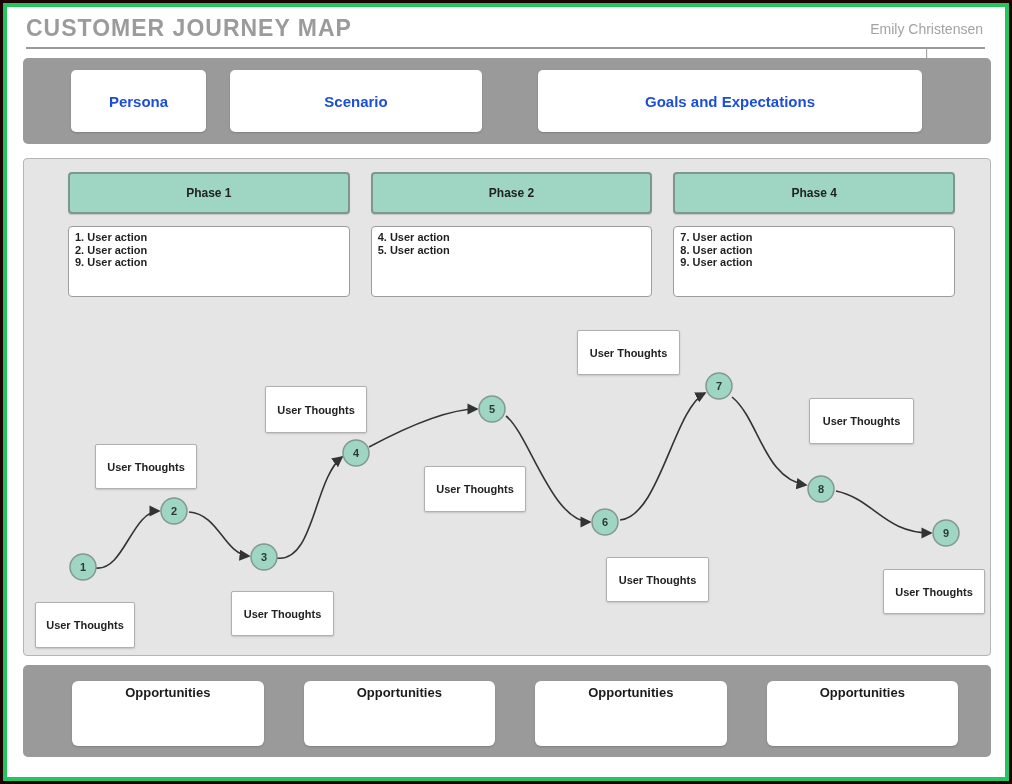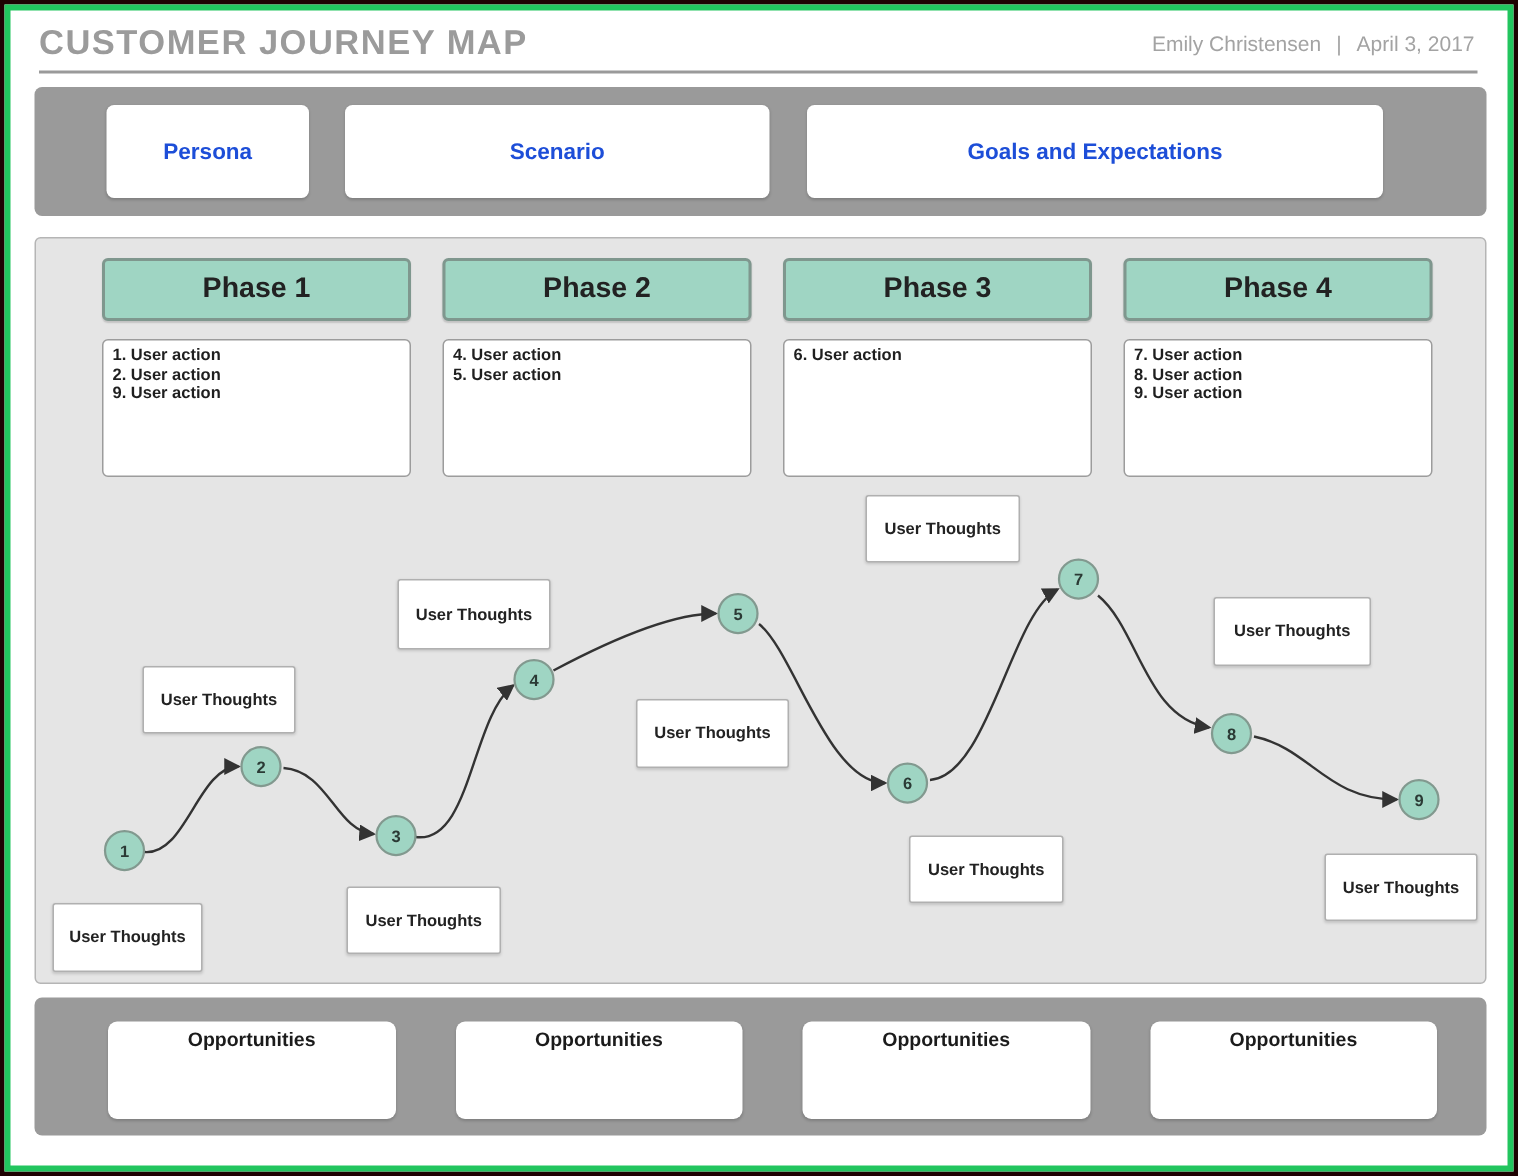--- a/index.html
+++ b/index.html
@@ -14,21 +14,21 @@
     background:#ffffff;
     box-sizing:border-box;
   }
   
   .hdr-title{
     position:absolute;left:19px;top:8px;
     font-size:23px;font-weight:bold;color:#9b9b9b;letter-spacing:1px;
   }
   .hdr-meta{
     position:absolute;right:22px;top:14px;
-    font-size:14px;color:#a3a3a3;display:flex;gap:10px;align-items:center;
+    font-size:14px;color:#a3a3a3;display:flex;gap:10px;align-items:center;flex-direction:column;
   }
   .hdr-rule{
     position:absolute;left:19px;right:20px;top:40px;
     border-top:2px solid #9a9a9a;height:0;
   }
   
   .top-bar{
     position:absolute;left:16px;top:51px;width:968px;height:86px;
     background:#9a9a9a;border-radius:5px;box-sizing:border-box;
   }
@@ -44,25 +44,25 @@
     background:#e5e5e5;border:1px solid #b5b5b5;border-radius:4px;box-sizing:border-box;
   }
   .phase-row{
     position:absolute;left:44px;right:35px;top:13px;
     display:flex;gap:21px;
   }
   .phase-col{flex:1;display:flex;flex-direction:column;}
   .phase-hd{
     height:42px;background:#9fd5c3;border:2px solid #7f978e;border-radius:4px;
     display:flex;align-items:center;justify-content:center;
-    font-size:19px;font-weight:bold;color:#222222;box-sizing:border-box;
+    font-size:12px;font-weight:bold;color:#222222;box-sizing:border-box;
     box-shadow:0 1px 1px rgba(0,0,0,.15);
   }
   .phase-actions{
-    margin-top:12px;height:92px;background:#ffffff;border:1px solid #9c9c9c;border-radius:4px;
+    margin-top:12px;height:71px;background:#ffffff;border:1px solid #9c9c9c;border-radius:4px;
     box-sizing:border-box;padding:4px 6px;
     font-size:11px;font-weight:bold;color:#1f1f1f;line-height:12.5px;
   }
   .thought{
     position:absolute;background:#ffffff;border:1px solid #b0b0b0;border-radius:2px;
     display:flex;align-items:center;justify-content:center;
     font-size:11px;font-weight:bold;color:#222222;
     box-shadow:0 1px 2px rgba(0,0,0,.15);box-sizing:border-box;
   }
   .journey-svg{position:absolute;left:0;top:0;width:968px;height:498px;}
@@ -91,21 +91,21 @@
   <div class="hdr-title">CUSTOMER JOURNEY MAP</div>
   <div class="hdr-meta">
     <span>Emily Christensen</span>
     <span>|</span>
     <span>April 3, 2017</span>
   </div>
   <div class="hdr-rule"></div>
 
   <div class="top-bar" id="topBar">
       <div class="ov-box" style="left: 48px; width: 135px;">Persona</div>
-      <div class="ov-box" style="left: 207px; width: 283px;">Scenario</div>
+      <div class="ov-box" style="left: 207px; width: 252px;">Scenario</div>
       <div class="ov-box" style="left: 515px; width: 384px;">Goals and Expectations</div>
     </div>
 
   <div class="canvas">
     <svg class="journey-svg" viewBox="0 0 968 498" id="journeySvg">
       <defs>
         <marker id="arrow" viewBox="0 0 10 10" refX="8.5" refY="5" markerWidth="7" markerHeight="7" orient="auto">
           <path d="M0 0 L10 5 L0 10 z" fill="#333333"></path>
         </marker>
       </defs>
@@ -161,26 +161,20 @@
             <div>1. User action</div>
             <div>2. User action</div>
             <div>9. User action</div>
           </div>
         </div>
         <div class="phase-col">
           <div class="phase-hd">Phase 2</div>
           <div class="phase-actions">
             <div>4. User action</div>
             <div>5. User action</div>
-          </div>
-        </div>
-        <div class="phase-col">
-          <div class="phase-hd">Phase 3</div>
-          <div class="phase-actions">
-            <div>6. User action</div>
           </div>
         </div>
         <div class="phase-col">
           <div class="phase-hd">Phase 4</div>
           <div class="phase-actions">
             <div>7. User action</div>
             <div>8. User action</div>
             <div>9. User action</div>
           </div>
         </div>

